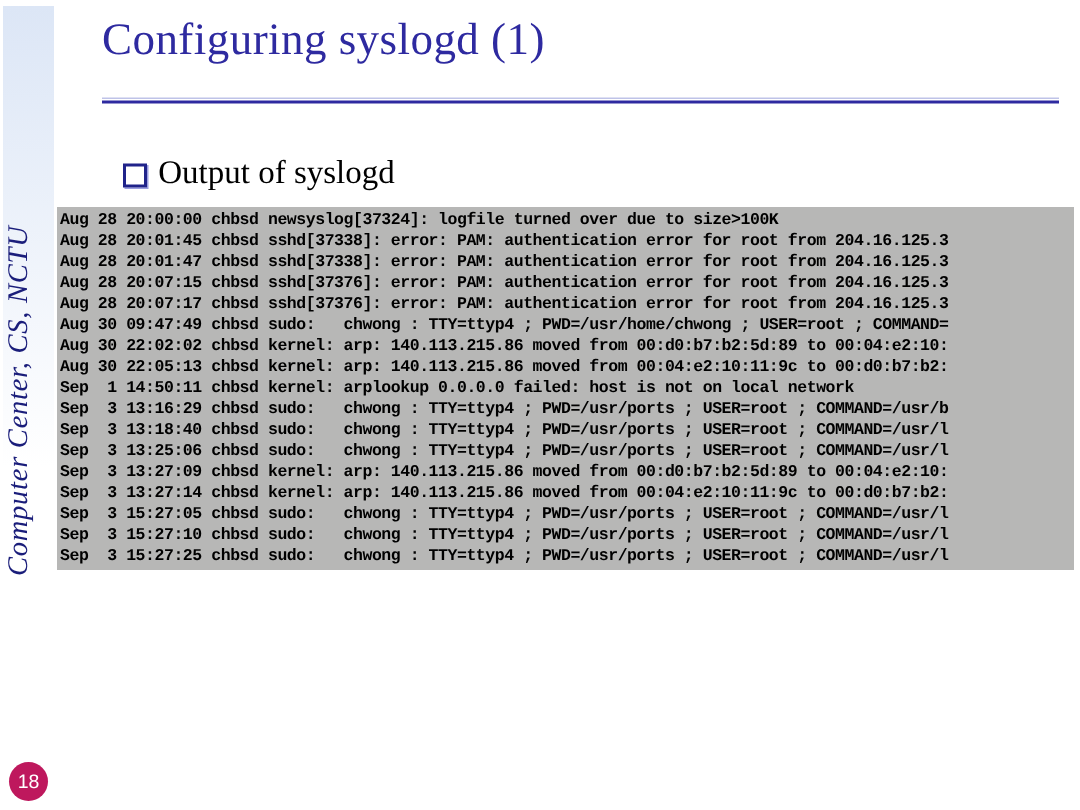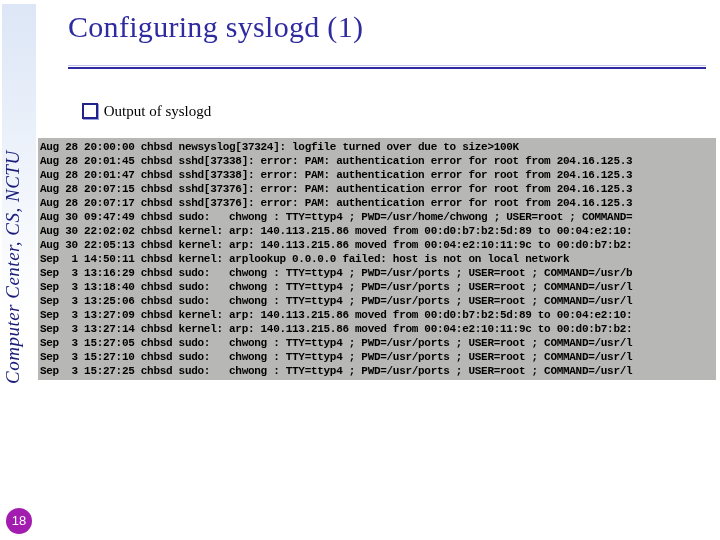--- a/index.html
+++ b/index.html
@@ -54,21 +54,21 @@
   .title-underline::after {
     content: "";
     display: block;
     height: 2px;
     background: #2e2aa0;
   }
   .bullet-row {
     position: absolute;
     top: 102px;
     left: 82px;
-    font-size: 15px;
+    font-size: 22px;
     color: #000;
     font-family: "Times New Roman", serif;
   }
   .bullet-row .sq {
     color: #2e2aa0;
     font-size: 19px;
     display: inline-block;
     width: 18px;
     height: 14px;
     position: relative;
@@ -98,21 +98,21 @@
     padding: 2px 0 2px 2px;
     font-weight: bold;
     letter-spacing: -0.3px;
   }
   .pagenum-badge {
     position: absolute;
     left: 6px;
     bottom: 6px;
     width: 26px;
     height: 26px;
-    background: #a21caf;
+    background: #be185d;
     border-radius: 50%;
     color: #fff;
     font-family: Arial, sans-serif;
     font-size: 13px;
     line-height: 26px;
     text-align: center;
   }
 </style>
 </head>
 <body>

